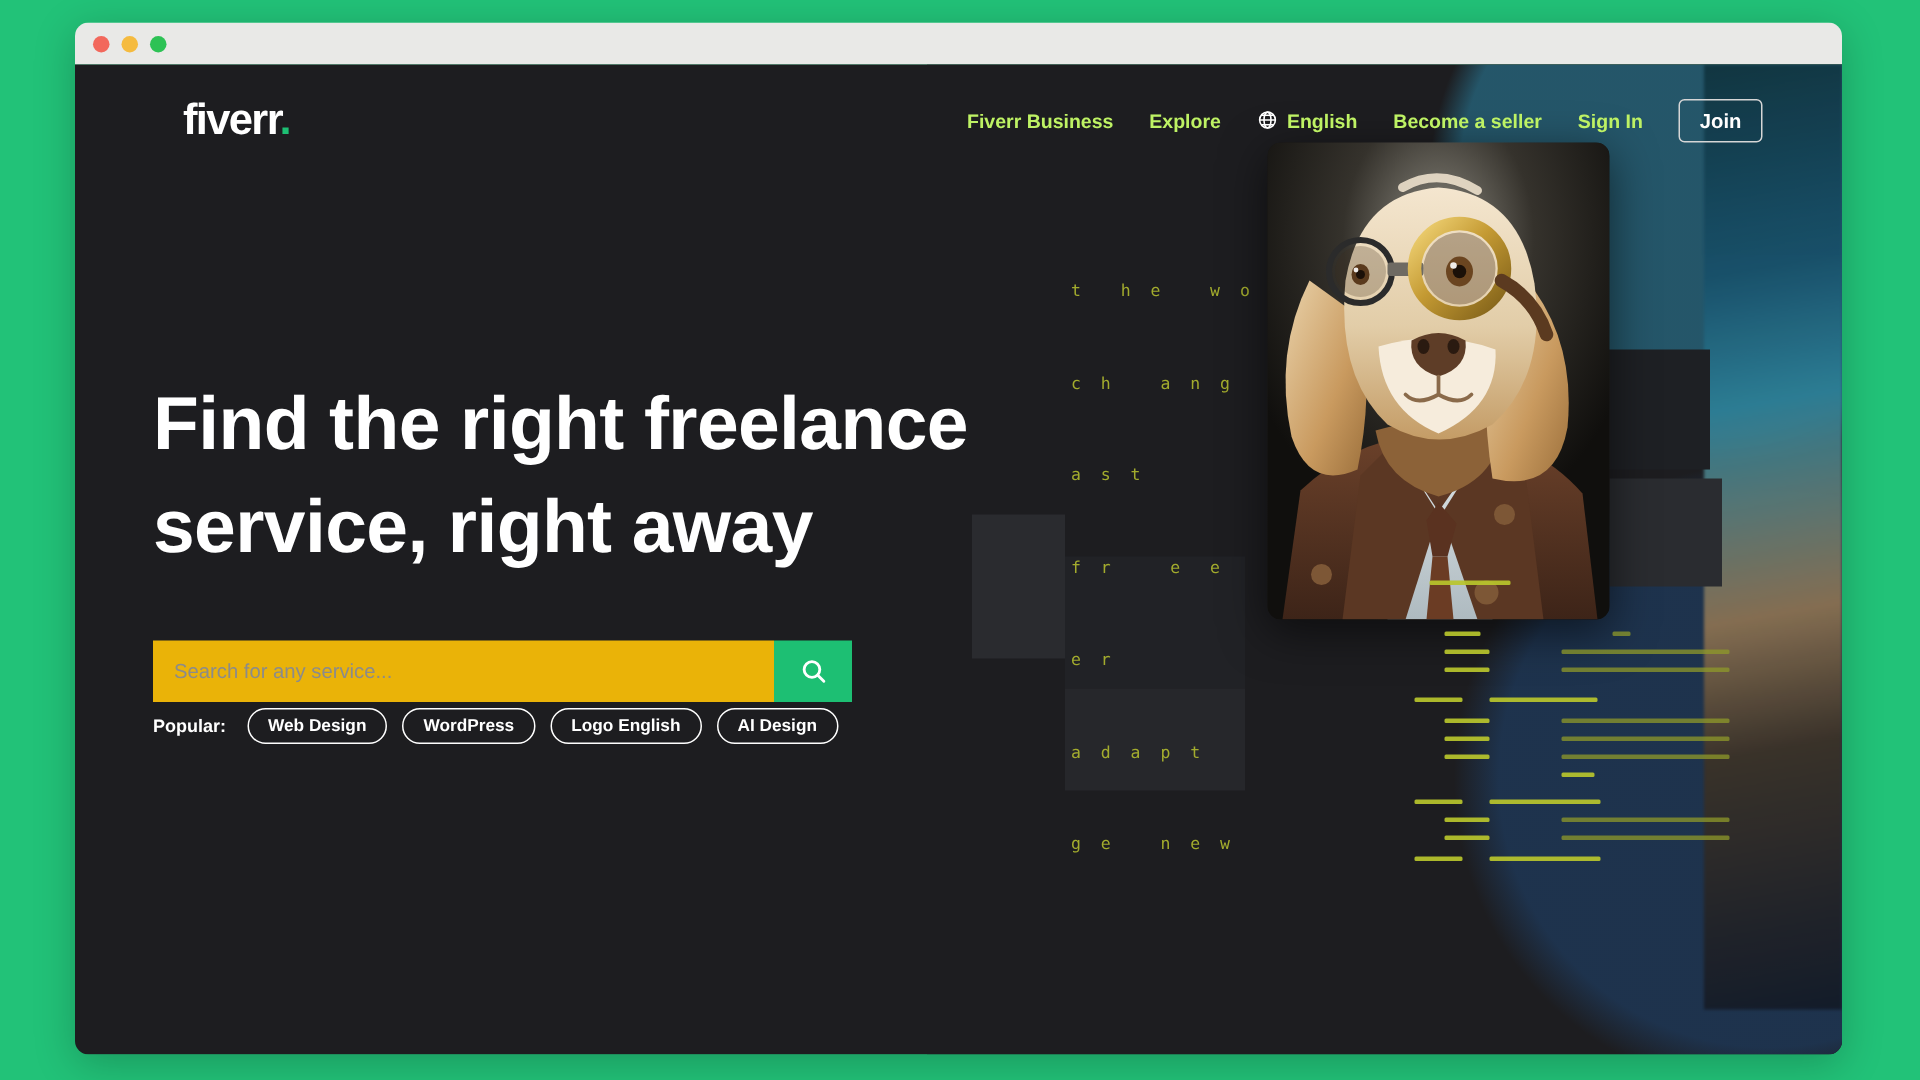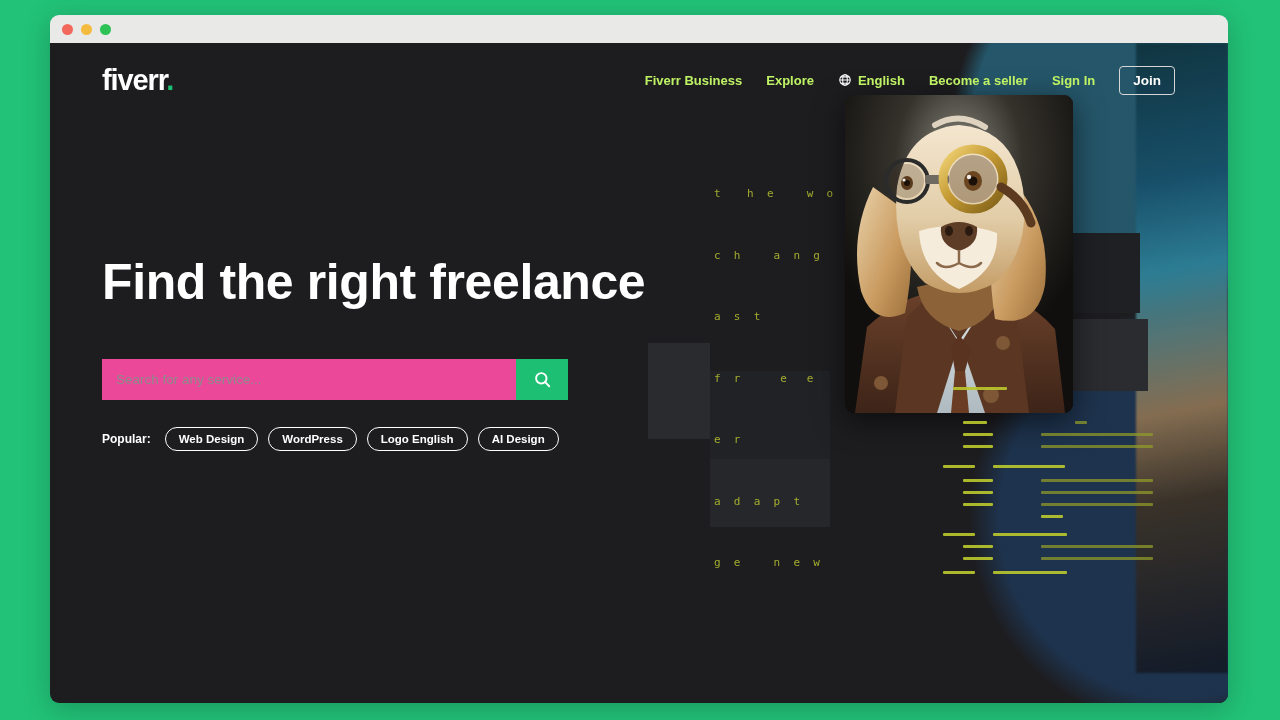--- a/index.html
+++ b/index.html
@@ -66,21 +66,21 @@
   .dog { position:absolute; left:0; top:0; width:100%; height:100%; }
 
   
   .codebars { position:absolute; left:335px; top:320px; width:270px; height:230px; }
   .bar { position:absolute; height:3px; border-radius:1px; background:#b9c62c; opacity:.92; }
   .bar.dim { background:#8f9a2a; opacity:.75; }
 
   
   .header {
     position:absolute; left:0; top:0; width:100%; height:74px;
-    display:flex; align-items:center; z-index:6;
+    display:flex; align-items:center; z-index:6;padding-left:20px;
   }
   .logo {
     margin-left:52px; color:#fff; font-size:29px; font-weight:700;
     letter-spacing:-1.1px; font-family:"Liberation Sans", sans-serif;
   }
   .logo .dotg { color:#1dbf73; }
   .nav { margin-left:auto; margin-right:53px; display:flex; align-items:center; gap:24px; }
   .nav a {
     color:#bef264; font-size:13px; font-weight:700; text-decoration:none; white-space:nowrap;
   }
@@ -92,30 +92,30 @@
     cursor:pointer; font-family:"Liberation Sans", sans-serif;
   }
 
   
   .hero { position:absolute; left:52px; top:205px; width:560px; z-index:5; }
   .headline {
     color:#fff; font-size:50px; line-height:1.37; font-weight:700; letter-spacing:-.4px;
   }
   .searchrow { margin-top:42px; display:flex; width:466px; height:41px; }
   .searchinput {
-    flex:1; border:none; outline:none; background:#ec4899;
+    flex:1; border:none; outline:none; background:#eab308;
     padding:0 14px; font-size:13.5px; color:#222;
     font-family:"Liberation Sans", sans-serif;
   }
   .searchinput::placeholder { color:#8b8b8b; }
   .searchbtn {
     width:52px; background:#1dbf73; border:none; cursor:pointer;
     display:flex; align-items:center; justify-content:center;
   }
-  .popular { margin-top:27px; display:flex; align-items:center; gap:10px; }
+  .popular { margin-top:4px; display:flex; align-items:center; gap:10px; }
   .poplabel { color:#fff; font-size:12px; font-weight:700; margin-right:4px; }
   .pill {
     border:1px solid #fff; border-radius:50px; padding:5px 13px;
     color:#fff; font-size:11.5px; font-weight:700; background:transparent;
     cursor:pointer; white-space:nowrap; font-family:"Liberation Sans", sans-serif;
   }
 </style>
 </head>
 <body>
 
@@ -293,20 +293,21 @@
           </a>
           <a href="#">Become a seller</a>
           <a href="#">Sign In</a>
           <button class="join">Join</button>
         </nav>
       </div>
 
       <div class="hero">
         <h1 class="headline">
           <span>Find the right freelance</span><br>
+          <span>service, right away</span>
         </h1>
 
         <div class="searchrow">
           <input class="searchinput" type="text" placeholder="Search for any service..." style="">
           <button class="searchbtn">
             <svg width="19" height="19" viewBox="0 0 24 24" fill="none" stroke="#fff" stroke-width="2.4" stroke-linecap="round">
               <circle cx="10.5" cy="10.5" r="6.6"></circle>
               <line x1="15.4" y1="15.4" x2="20.5" y2="20.5"></line>
             </svg>
           </button>

